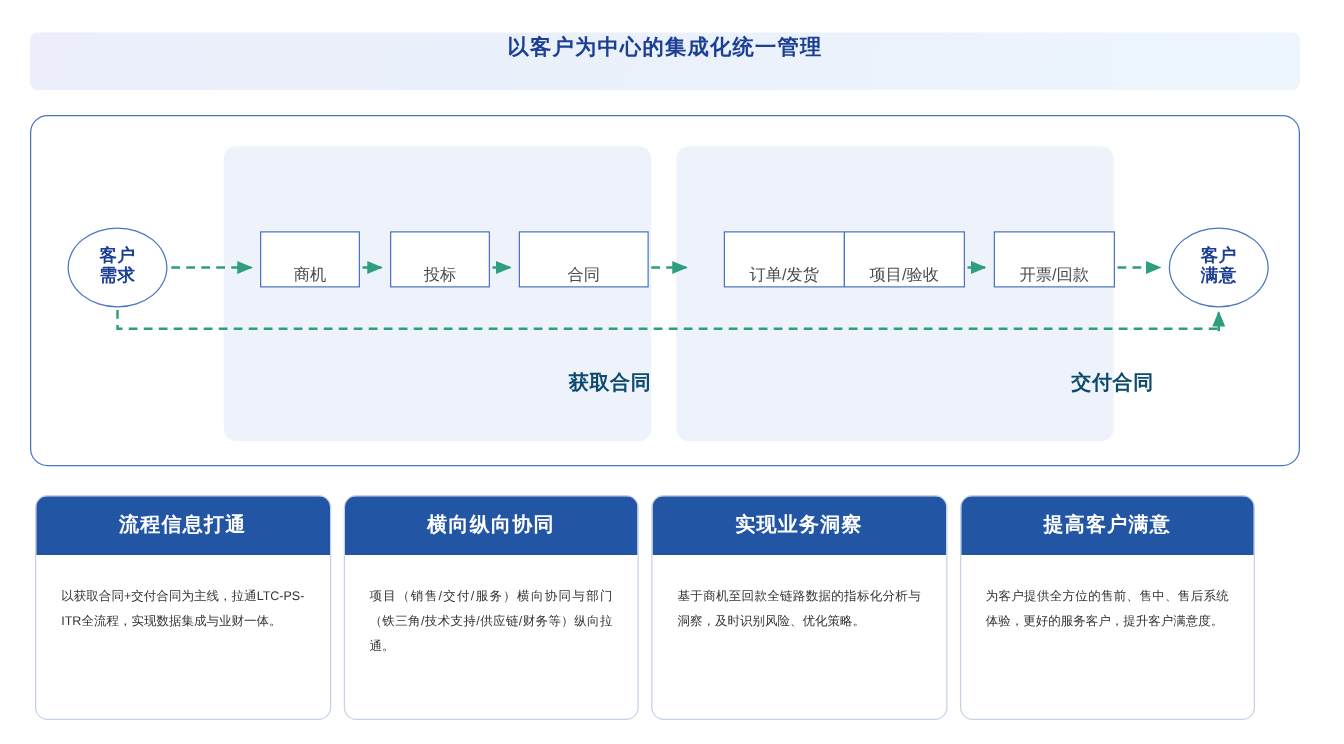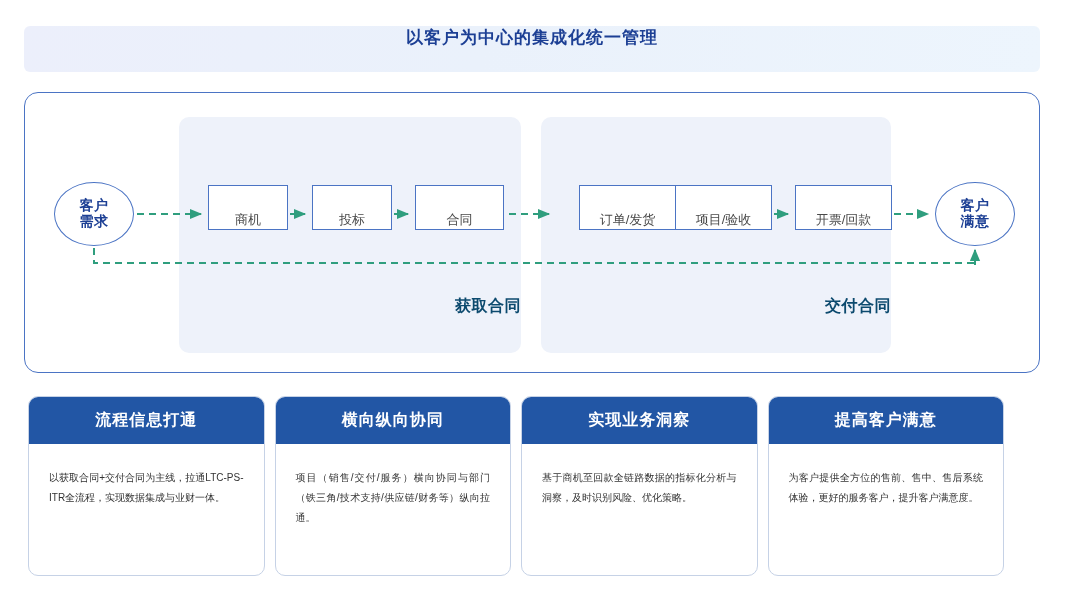--- a/index.html
+++ b/index.html
@@ -37,21 +37,21 @@
   }
 
   
   .group-panel {
     position: absolute;
     top: 24px; height: 236px;
     background: #eef2fa;
     border-radius: 10px;
   }
   .group-panel.acquire { left: 154px; width: 342px; }
-  .group-panel.deliver { left: 516px; width: 350px; }
+  .group-panel.deliver { left: 516px; width: 350px; padding-left: 32px; }
 
   .group-label {
     position: absolute;
     bottom: 36px;
     width: 100%;
     text-align: right;
     font-size: 16px; font-weight: bold;
     color: #0c4a6e;
     letter-spacing: 0.5px;
   }
@@ -86,21 +86,21 @@
     background: #ffffff;
     display: flex; align-items: flex-end; justify-content: center;
     z-index: 4;
   }
   .step-box span {
     font-size: 13px;
     color: #4a4a4a;
   }
   .step-box.s0 { left: 183px; width: 80px; }
   .step-box.s1 { left: 287px; width: 80px; }
-  .step-box.s2 { left: 390px; width: 89px; }
+  .step-box.s2 { left: 390px; width: 104px; }
   .step-box.s3 { left: 554px; width: 97px; }
   .step-box.s4 { left: 650px; width: 97px; }
   .step-box.s5 { left: 770px; width: 97px; }
 
   
   .arrows {
     position: absolute;
     left: 0; top: 0;
     width: 1016px; height: 281px;
     z-index: 3;

